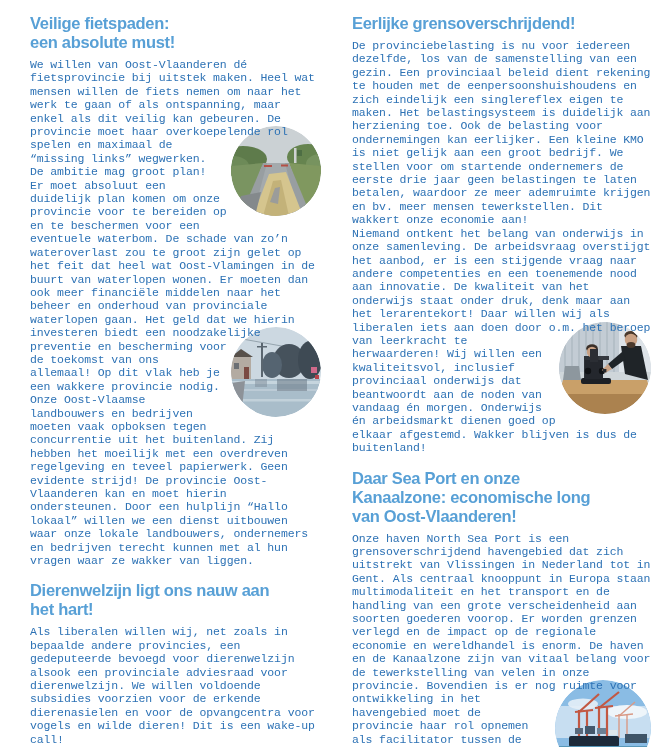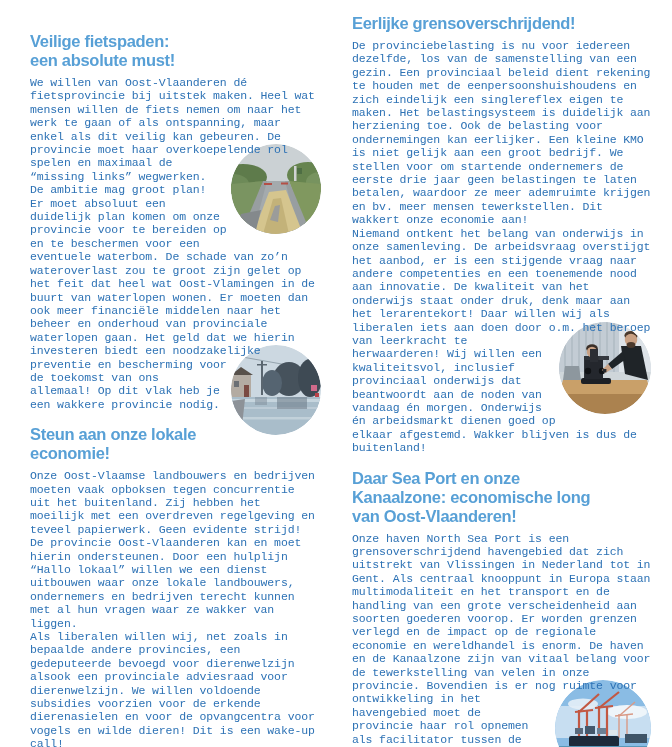--- a/index.html
+++ b/index.html
@@ -10,21 +10,21 @@
     font-family: "Liberation Sans", sans-serif;
   }
   .page {
     box-sizing: border-box;
     display: flex;
     width: 672px; height: 747px;
     padding: 12px 21px 0 30px;
     gap: 31px;
   }
   .col { box-sizing: border-box; }
-  .col-left  { width: 291px; margin-top: 18px; }
+  .col-left  { width: 291px; }
   .col-right { width: 299px; }
 
   h2.hd {
     margin: 14px 0 6px 0;
     font-size: 16.5px;
     line-height: 19px;
     font-weight: bold;
     letter-spacing: -0.3px;
     color: #58a0d6;
     white-space: pre-line;
@@ -128,28 +128,28 @@
               <rect x="80" y="40" width="6" height="6" fill="#d06a8a"></rect>
               <rect x="84" y="48" width="4" height="4" fill="#b8434a"></rect>
             </g>
           </svg>
         </span>
         <span>biedt een noodzakelijke preventie en bescherming voor de toekomst van ons allemaal! Op dit vlak heb je een wakkere provincie nodig.</span>
       </p>
     </section>
 
     <section>
-      <h2 class="hd">Steun aan onze lokale
-economie!</h2>
       <p class="bd">
         <span>Onze Oost-Vlaamse landbouwers en bedrijven moeten vaak opboksen tegen concurrentie uit het buitenland. Zij hebben het moeilijk met een overdreven regelgeving en teveel papierwerk. Geen evidente strijd! De provincie Oost-Vlaanderen kan en moet hierin ondersteunen. Door een hulplijn “Hallo lokaal” willen we een dienst uitbouwen waar onze lokale landbouwers, ondernemers en bedrijven terecht kunnen met al hun vragen waar ze wakker van liggen.</span>
       </p>
     </section>
 
     <section>
+      <h2 class="hd">Dierenwelzijn ligt ons nauw aan
+het hart!</h2>
       <p class="bd">
         <span>Als liberalen willen wij, net zoals in bepaalde andere provincies, een gedeputeerde bevoegd voor dierenwelzijn alsook een provinciale adviesraad voor dierenwelzijn. We willen voldoende subsidies voorzien voor de erkende dierenasielen en voor de opvangcentra voor vogels en wilde dieren! Dit is een wake-up call!</span>
       </p>
     </section>
 
   </div>
 
   <div class="col col-right">
 
     <section>

